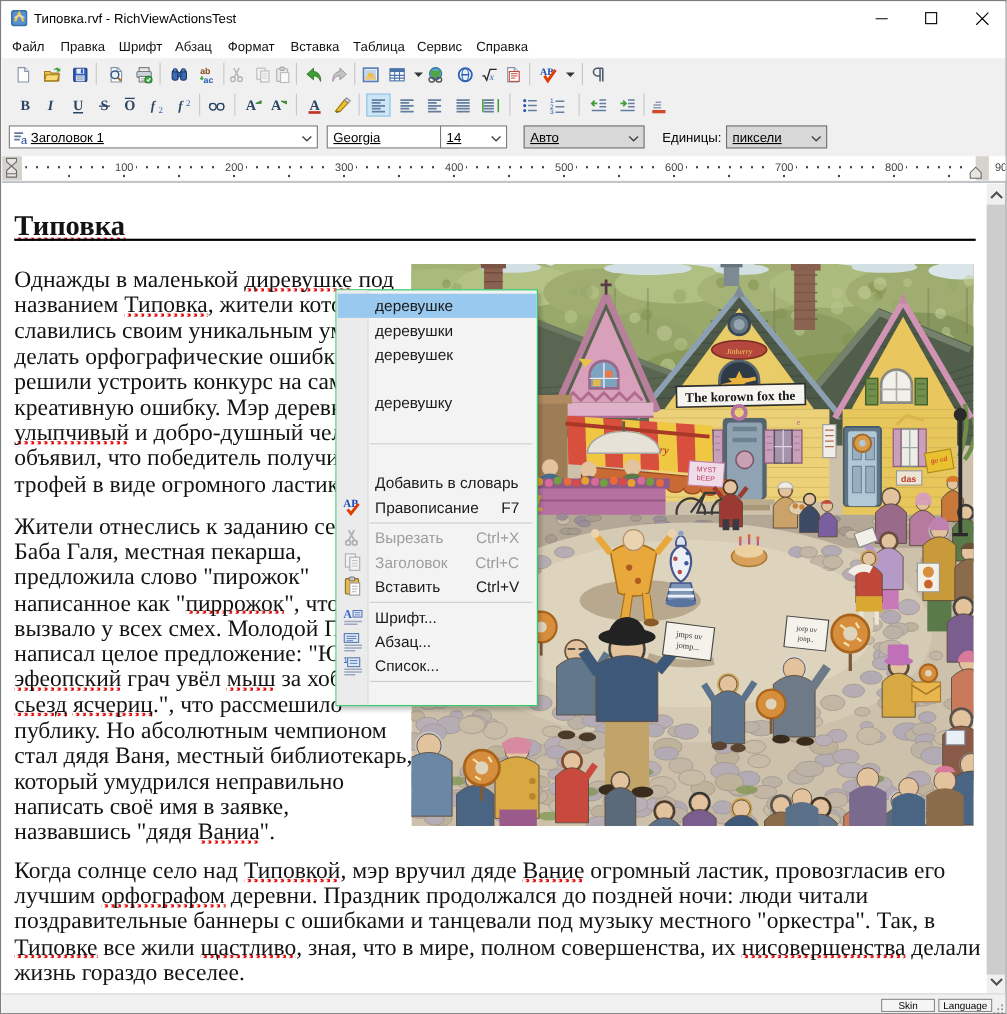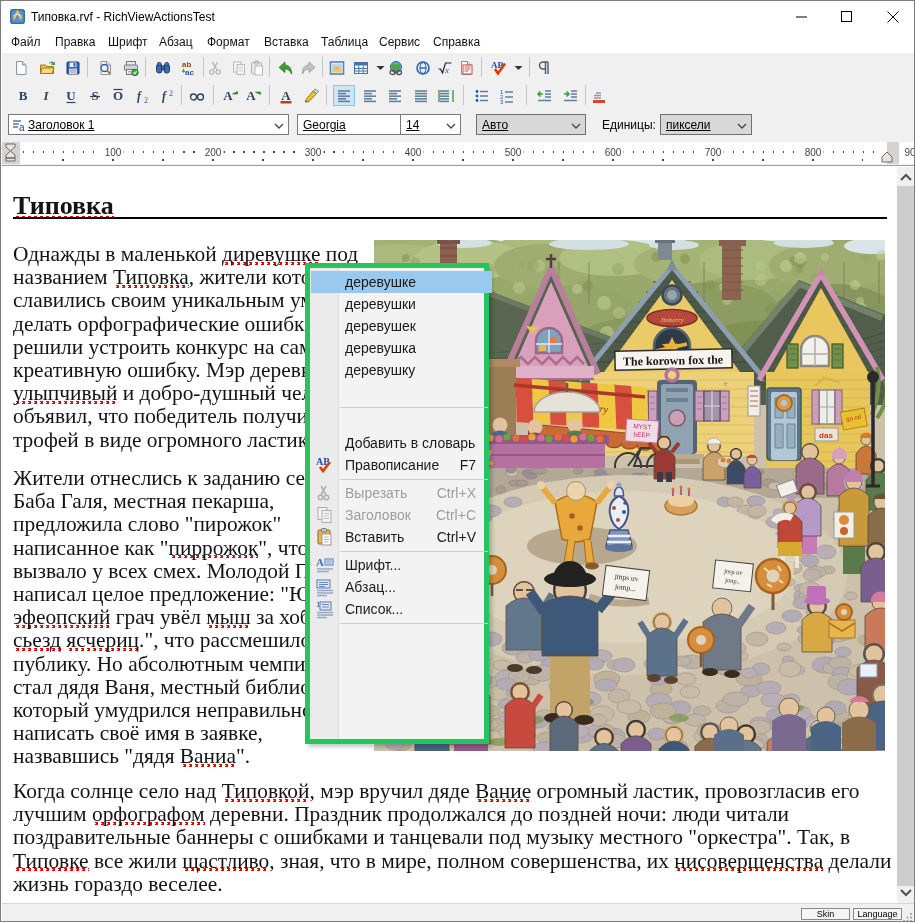--- a/index.html
+++ b/index.html
@@ -25,21 +25,21 @@
 .vscroll { position:absolute; left:896px; top:166px; width:17px; height:736px; background:#f0f0f0; }
 .vthumb { position:absolute; left:0; top:19px; width:17px; height:700px; background:#cdcdcd; }
 .statusbar { position:absolute; left:1px; top:902px; width:913px; height:19px; background:#f0f0f0; border-top:1px solid #d7d7d7; }
 .sbtn { position:absolute; top:4px; height:12px; background:#f5f5f5; border:1px solid #8a8a8a; font-size:9px; text-align:center; color:#000; line-height:10px; }
 .serif { font-family:"Liberation Serif", serif; color:#131313; }
 h1.serif { position:absolute; left:11px; top:26px; font-size:26px; font-weight:bold; line-height:26px; }
 .hrline { position:absolute; left:11px; top:50px; width:874px; height:2px; background:#000; }
 .para { position:absolute; font-size:21.4px; line-height:23.2px; white-space:nowrap; }
 .sq { background-image: linear-gradient(45deg, transparent 62%, #e00000 66%, #e00000 88%, transparent 92%), linear-gradient(135deg, transparent 62%, #e00000 66%, #e00000 88%, transparent 92%); background-size:6px 3.4px; background-repeat:repeat-x; background-position:0 calc(100% - 1px); }
 .illus { position:absolute; left:372px; top:72.5px; width:511px; height:511px; }
-.ctxmenu { position:absolute; left:303px; top:96px; width:184px; height:481px; background:#f3f3f3; border:5px solid #22c55e; box-shadow:3px 3px 4px rgba(0,0,0,0.22); font-size:14px; color:#1a1a1a; }
+.ctxmenu { position:absolute; left:303px; top:96px; width:184px; height:379px; background:#f3f3f3; border:1px solid #22c55e; box-shadow:3px 3px 4px rgba(0,0,0,0.22); font-size:14px; color:#1a1a1a; }
 .gutter { position:absolute; left:0; top:0; width:29px; height:100%; background:#ebebeb; border-right:1px solid #dcdcdc; }
 .mi { position:absolute; left:1px; width:181px; height:22px; }
 .mi .lbl { position:absolute; left:34px; top:3px; }
 .mi .acc { position:absolute; right:16px; top:3px; }
 .mi.dis { color:#9d9d9d; }
 .mi.hl { background:#9ac9ef; }
 .msep { position:absolute; left:30px; width:148px; height:1px; background:#cccccc; }
 .micon { position:absolute; left:4px; top:1px; width:20px; height:20px; }
 .rlab { position:absolute; top:5px; font-size:10px; color:#444; background:#fff; padding:0 2px; transform:translateX(-50%); }
 </style>
@@ -1275,23 +1275,20 @@
     <div class="gutter"></div>
     <div class="mi hl" style="top:3px">
         <div class="lbl">деревушке</div>
       </div>
     <div class="mi" style="top:25px">
         <div class="lbl">деревушки</div>
       </div>
     <div class="mi" style="top:47px">
         <div class="lbl">деревушек</div>
       </div>
-    <div class="mi" style="top:69px">
-        <div class="lbl">деревушка</div>
-      </div>
     <div class="mi" style="top:91px">
         <div class="lbl">деревушку</div>
       </div>
     <div class="msep" style="top:139px"></div>
     <div class="mi" style="top:164px">
         <div class="lbl">Добавить в словарь</div>
       </div>
     <div class="mi" style="top:186px">
         <svg class="micon" viewBox="0 0 20 20">
           <text x="1" y="10" font-size="10" font-weight="bold" fill="#1c49b5" font-family="Liberation Serif">AB</text>

